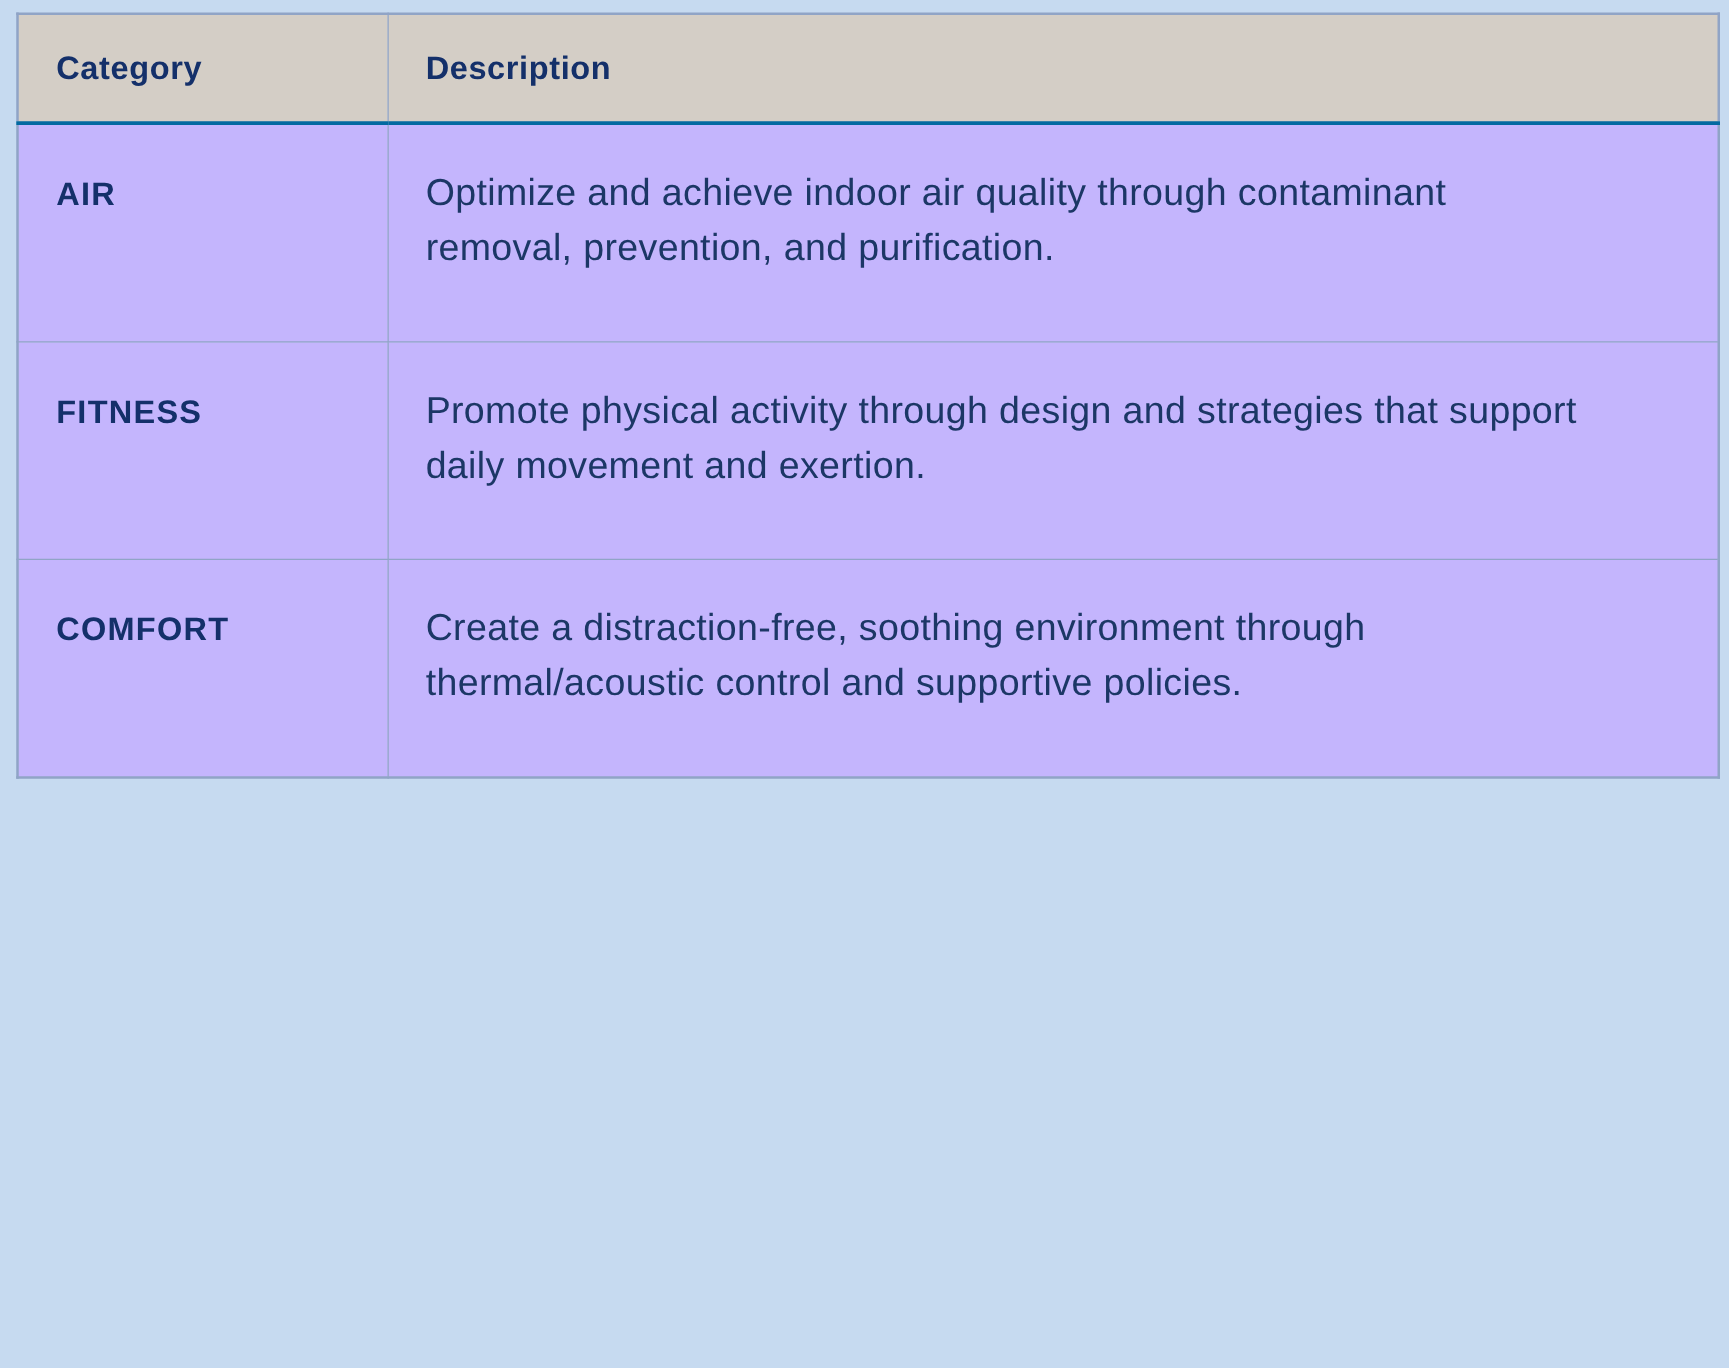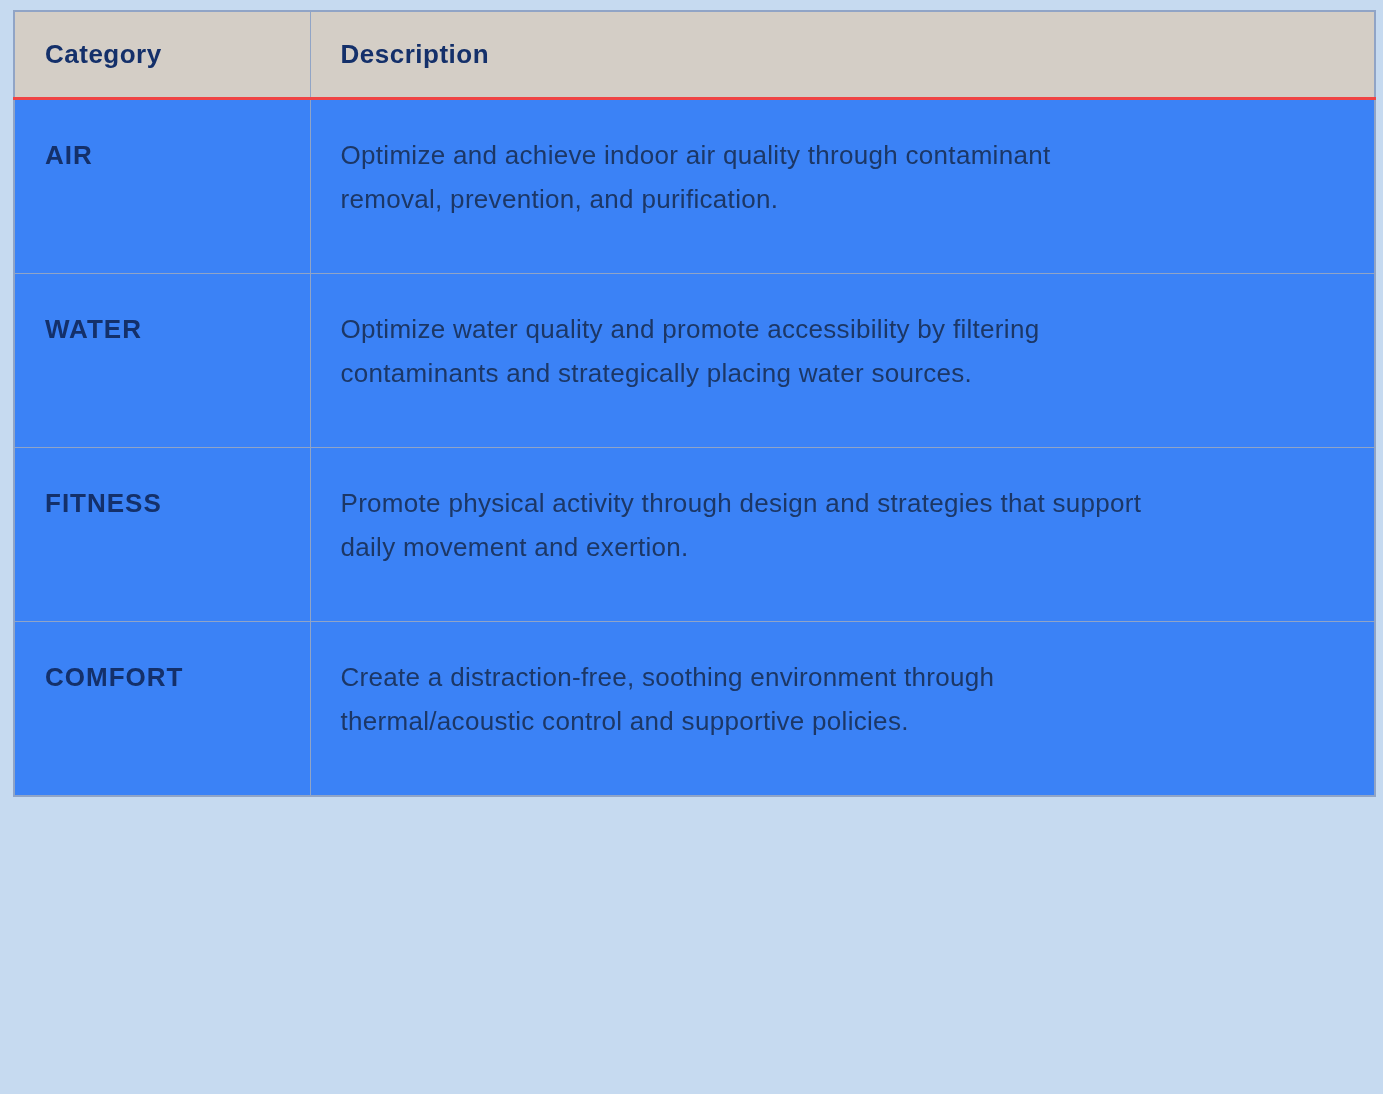--- a/index.html
+++ b/index.html
@@ -32,38 +32,38 @@
   th {
     background: #d4cec6;
     color: #14306a;
     font-size: 26px;
     font-weight: bold;
     letter-spacing: 0.5px;
     text-align: left;
     vertical-align: middle;
     height: 85px;
     padding: 0 20px 0 30px;
-    border-bottom: 3px solid #ef4444;
+    border-bottom: 3px solid #0369a1;
   }
   td {
-    background: #3b82f6;
+    background: #c4b5fd;
     vertical-align: top;
     height: 140px;
     padding: 33px 20px 0 30px;
     line-height: 44px;
   }
   td.category-cell {
     color: #14306a;
     font-size: 26px;
     font-weight: bold;
     letter-spacing: 1px;
   }
   td.description-cell {
     color: #1c3766;
-    font-size: 26px;
+    font-size: 30px;
     font-weight: normal;
     letter-spacing: 0.3px;
     white-space: pre-line;
   }
 </style>
 </head>
 <body>
 
 <table class="wellness-table">
   <colgroup>
@@ -76,25 +76,20 @@
       <th>Description</th>
     </tr>
   </thead>
   <tbody>
     <tr>
       <td class="category-cell">AIR</td>
       <td class="description-cell">Optimize and achieve indoor air quality through contaminant
 removal, prevention, and purification.</td>
     </tr>
     <tr>
-      <td class="category-cell">WATER</td>
-      <td class="description-cell">Optimize water quality and promote accessibility by filtering
-contaminants and strategically placing water sources.</td>
-    </tr>
-    <tr>
       <td class="category-cell">FITNESS</td>
       <td class="description-cell">Promote physical activity through design and strategies that support
 daily movement and exertion.</td>
     </tr>
     <tr>
       <td class="category-cell">COMFORT</td>
       <td class="description-cell">Create a distraction-free, soothing environment through
 thermal/acoustic control and supportive policies.</td>
     </tr>
 

